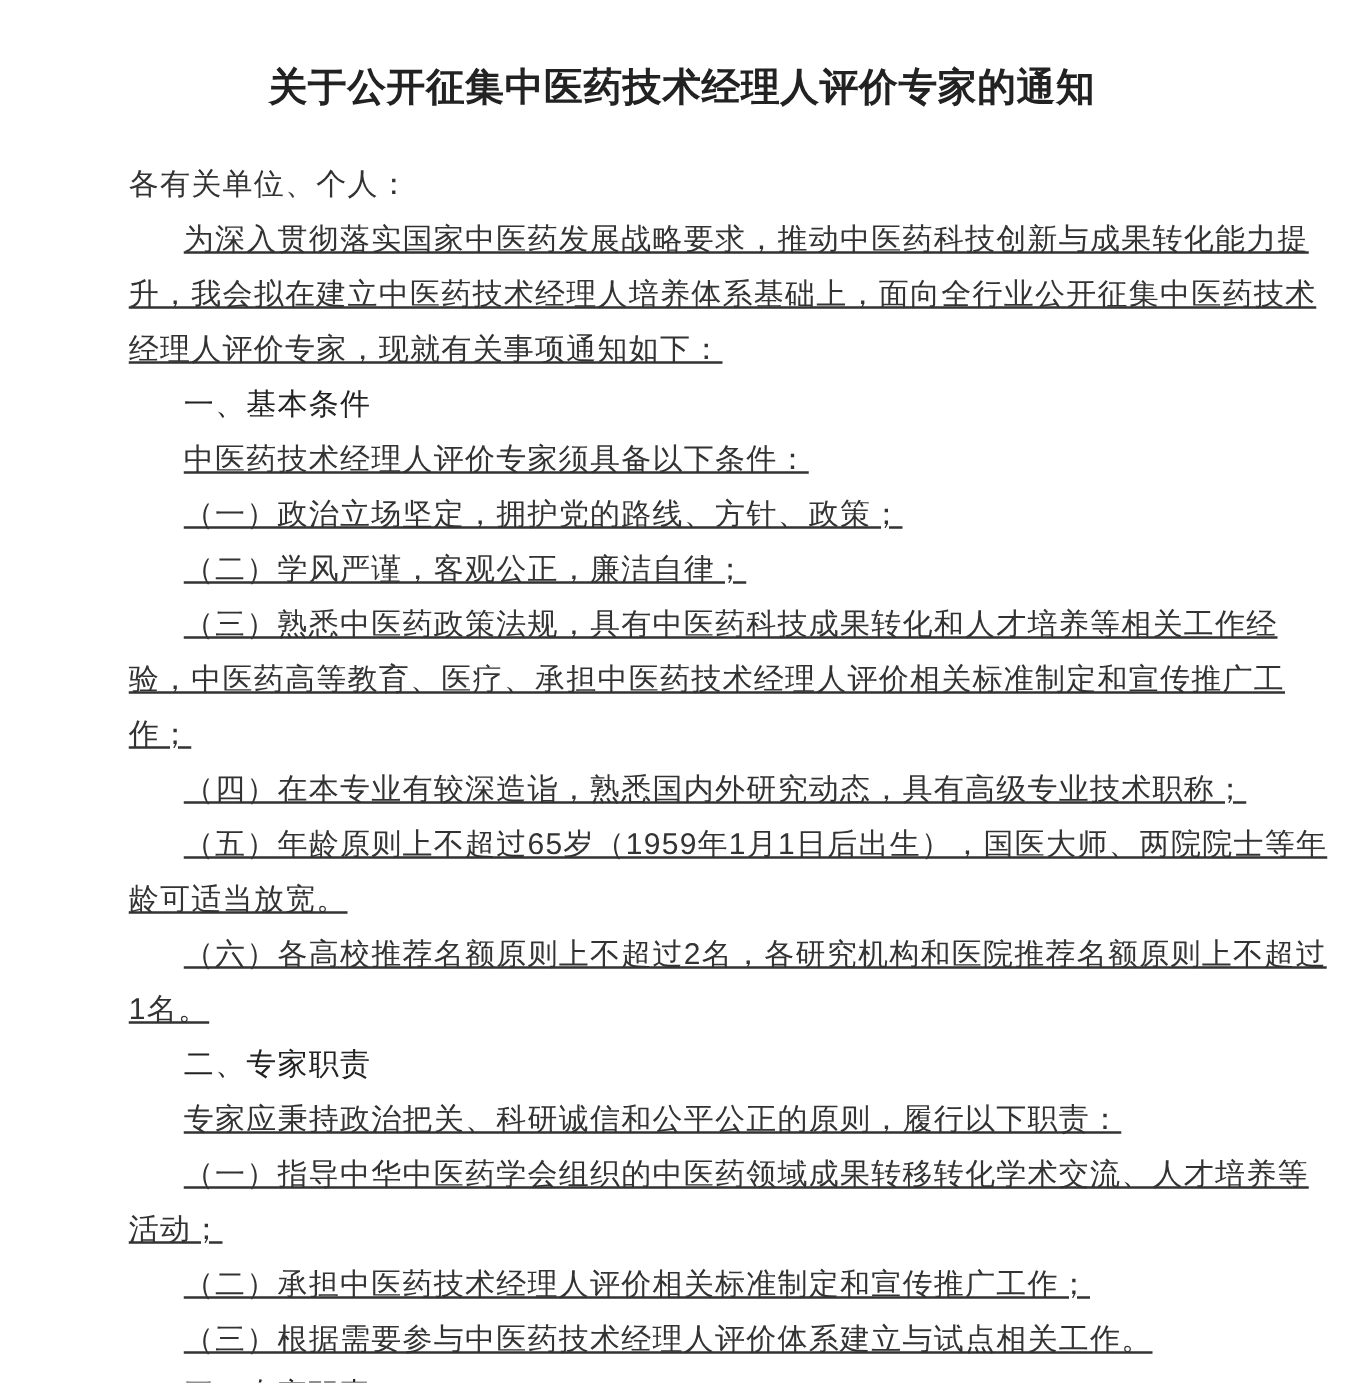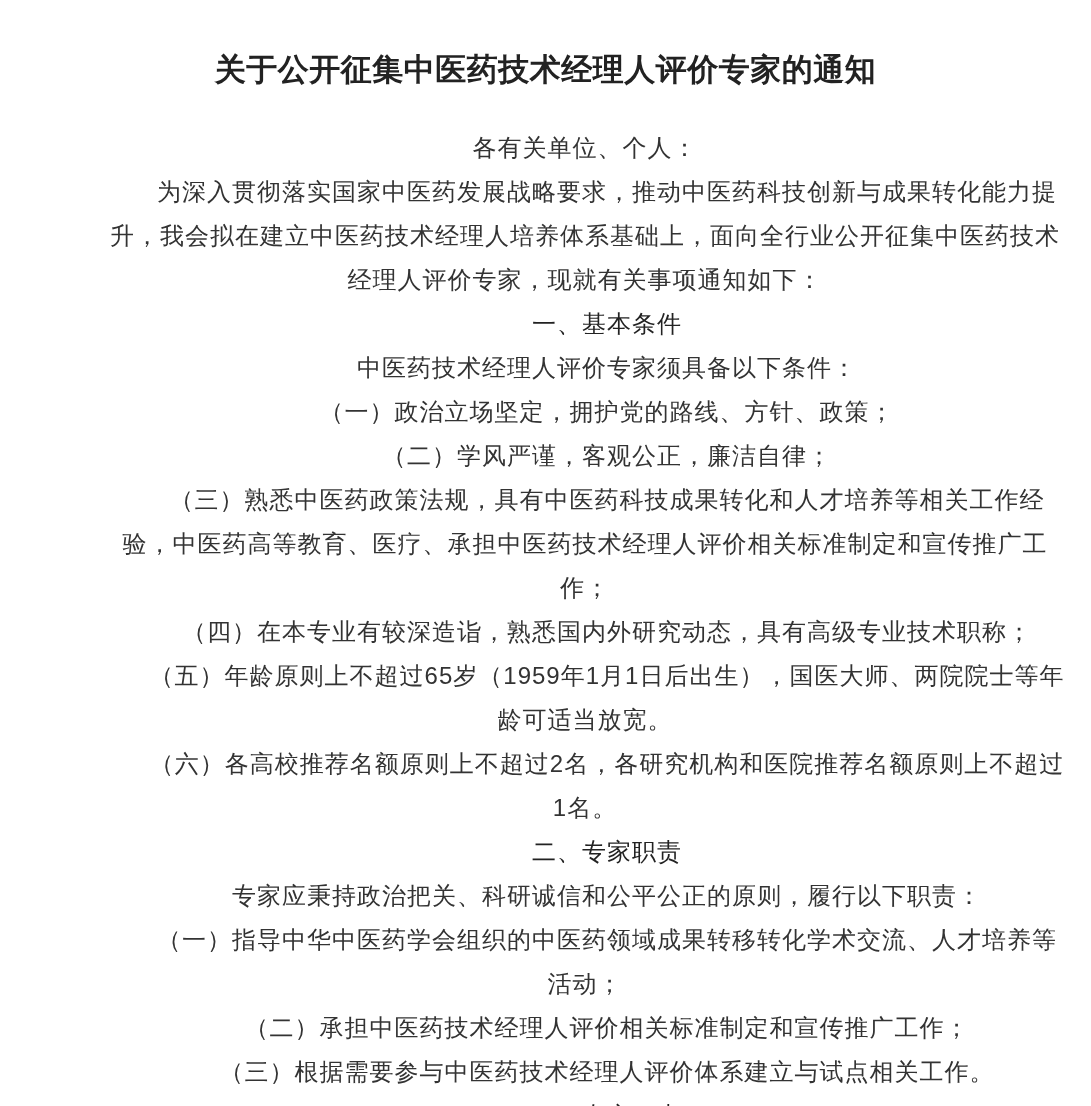--- a/index.html
+++ b/index.html
@@ -28,29 +28,30 @@
     line-height: 44px;
     letter-spacing: 0.5px;
     text-align: center;
     margin: 0 -24px 34px -103px; 
   }
   .para, .heading, .salutation {
     font-size: 24px;
     line-height: 44px;
     letter-spacing: 1px;
     margin: 0;
-    text-align: center;
+    text-align: left;
     word-break: normal;
     overflow-wrap: break-word;
   }
   .salutation {
     text-indent: 0;
   }
   .para {
     text-indent: 44px; 
+    text-decoration: underline;
   }
   .heading {
     text-indent: 44px;
     font-weight: 400;
     color: #222222;
   }
 </style>
 </head>
 <body>
 

